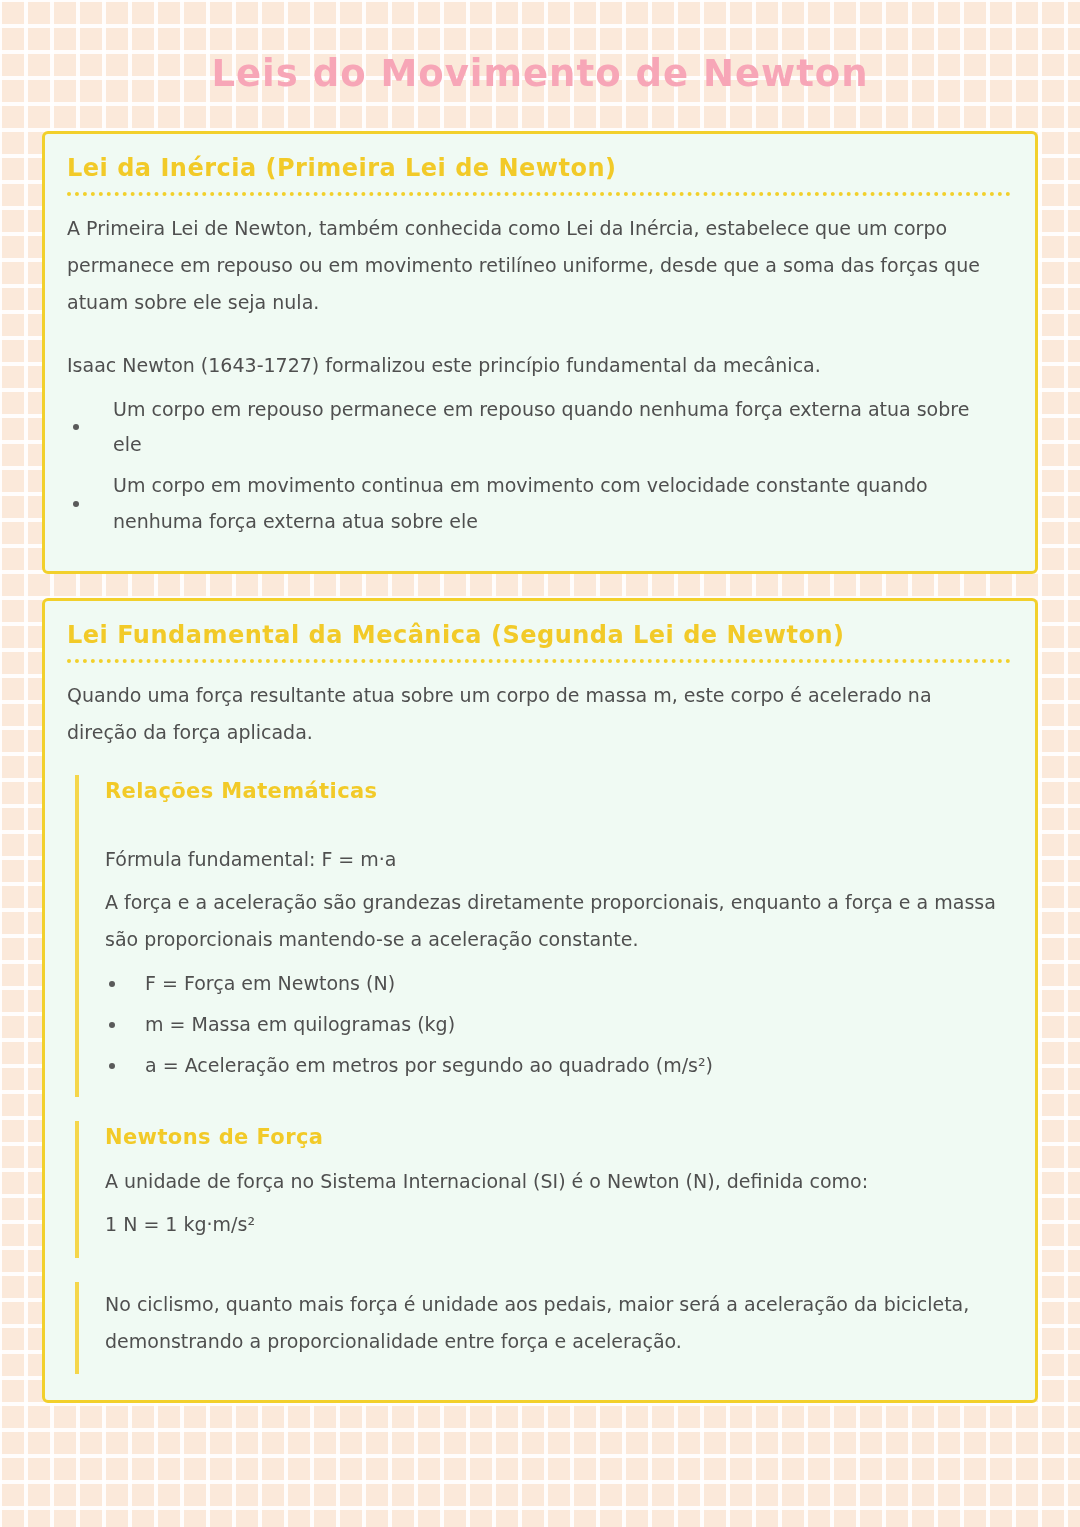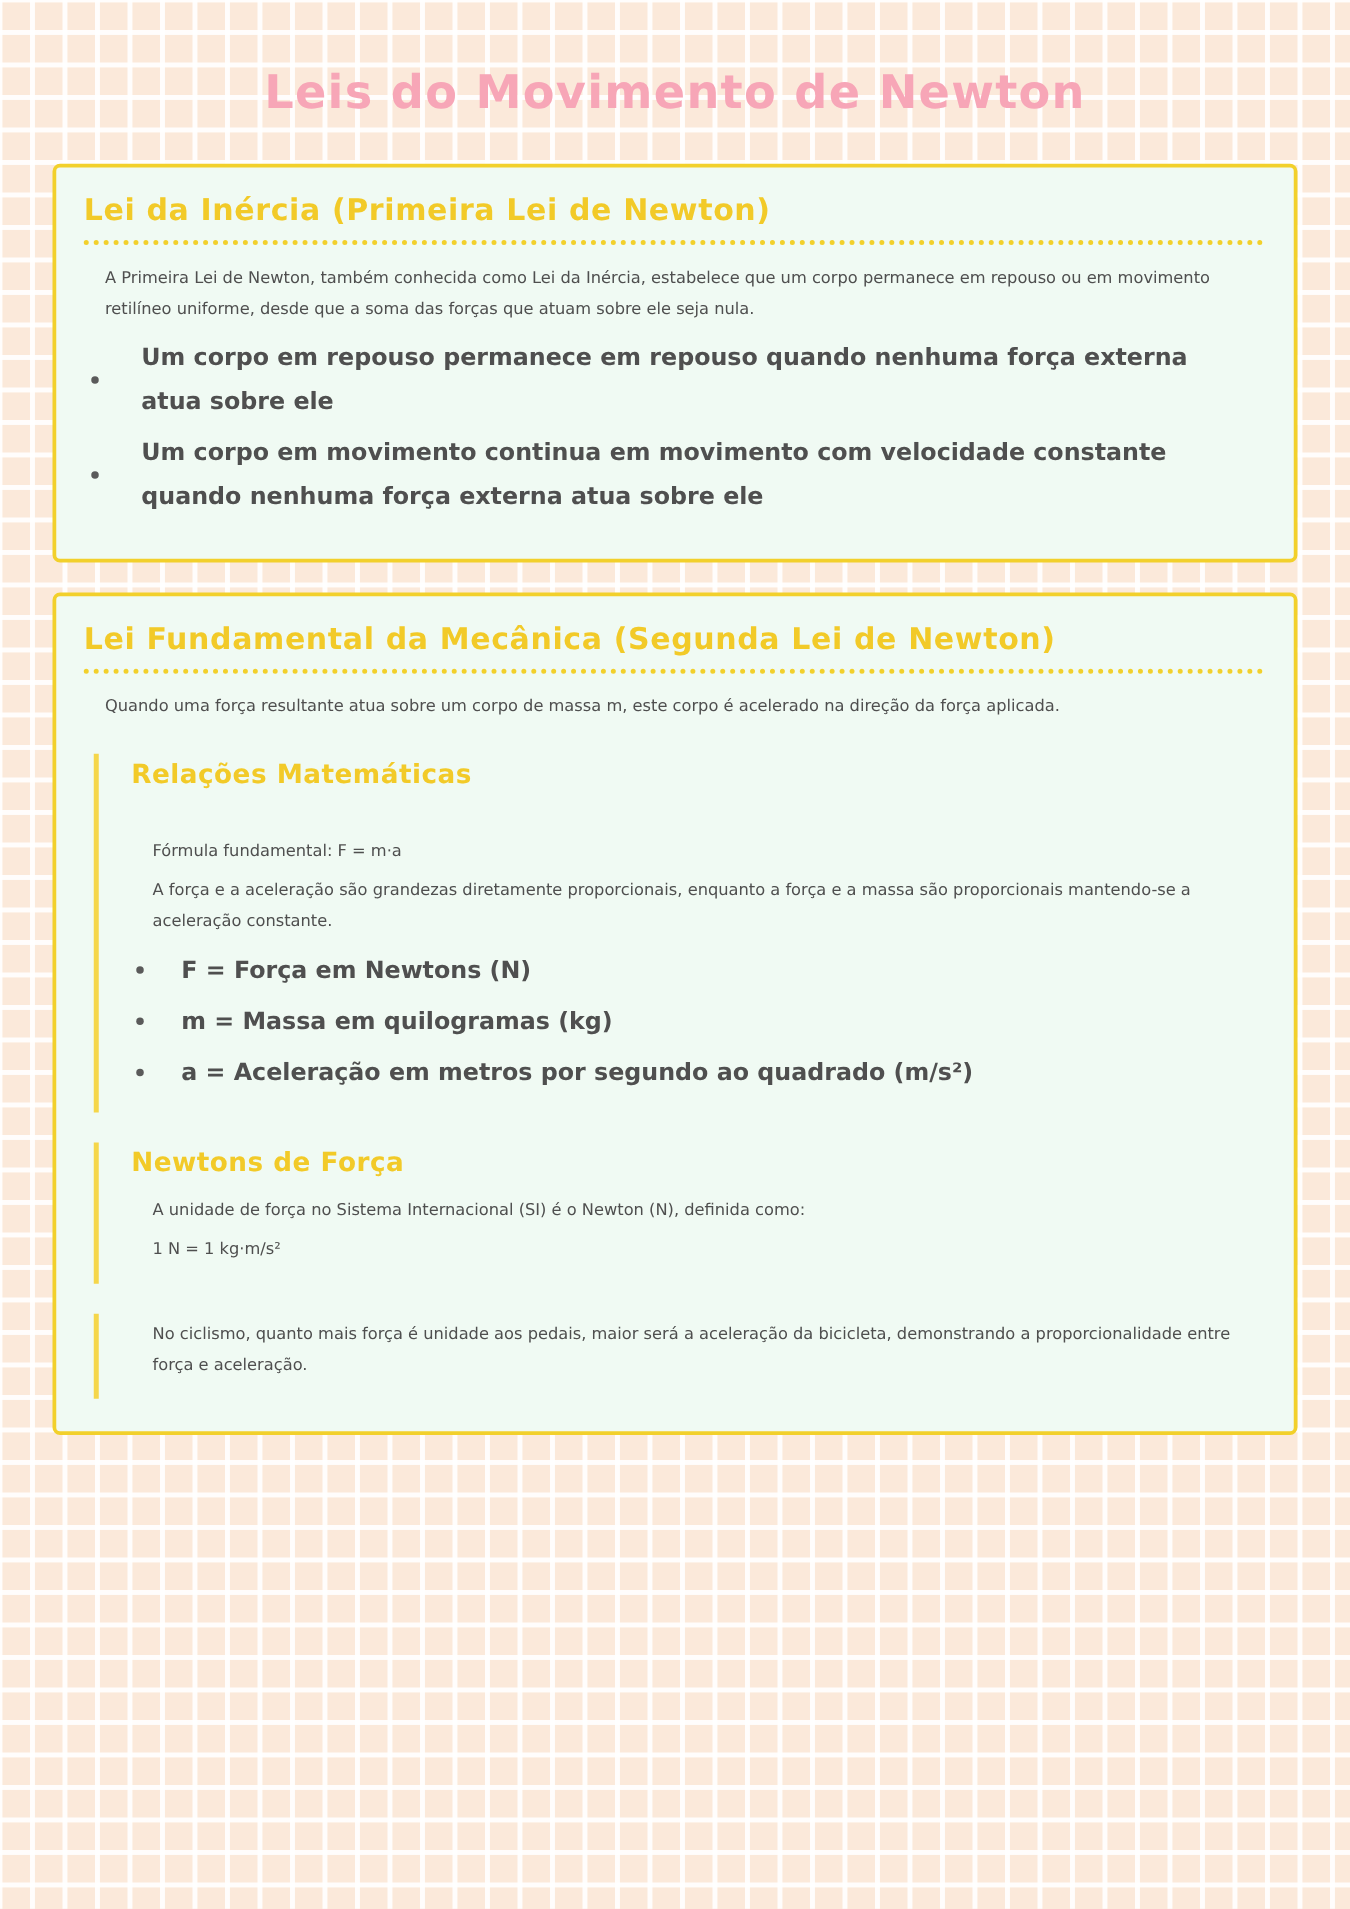--- a/index.html
+++ b/index.html
@@ -46,33 +46,32 @@
     font-weight: bold;
     color: #f2ca28;
     letter-spacing: 0.5px;
   }
   .dotted-divider {
     height: 0;
     border-bottom: 4px dotted #f2d02b;
     margin: 0 0 14px 0;
   }
   .body-text {
-    margin: 0 0 6px 17px;
+    margin: 0 0 6px 0;
     max-width: 930px;
-    font-size: 13px;
+    font-size: 19px;
     line-height: 1.95;
     color: #4f4f4f;
   }
   .para-gap { margin-top: 26px; }
   .formula-gap { margin-top: 38px; }
   .bullet-list {
     list-style: none;
     margin: 8px 0 0 0;
     padding: 0;
-    font-weight: bold;
   }
   .bullet-item {
     display: flex;
     align-items: center;
     margin: 2px 0 6px 0;
   }
   .bullet-dot {
     flex: none;
     width: 6px;
     height: 6px;
@@ -104,20 +103,21 @@
 <body>
 
 <div class="page">
 
   <h1 class="page-title">Leis do Movimento de Newton</h1>
 
   <section class="card">
     <h2 class="card-heading">Lei da Inércia (Primeira Lei de Newton)</h2>
     <div class="dotted-divider"></div>
     <p class="body-text">A Primeira Lei de Newton, também conhecida como Lei da Inércia, estabelece que um corpo permanece em repouso ou em movimento retilíneo uniforme, desde que a soma das forças que atuam sobre ele seja nula.</p>
+    <p class="body-text para-gap">Isaac Newton (1643-1727) formalizou este princípio fundamental da mecânica.</p>
     <ul class="bullet-list">
       <li class="bullet-item">
         <span class="bullet-dot"></span>
         <span class="bullet-text">Um corpo em repouso permanece em repouso quando nenhuma força externa atua sobre ele</span>
       </li>
       <li class="bullet-item">
         <span class="bullet-dot"></span>
         <span class="bullet-text">Um corpo em movimento continua em movimento com velocidade constante quando nenhuma força externa atua sobre ele</span>
       </li>
     </ul>

